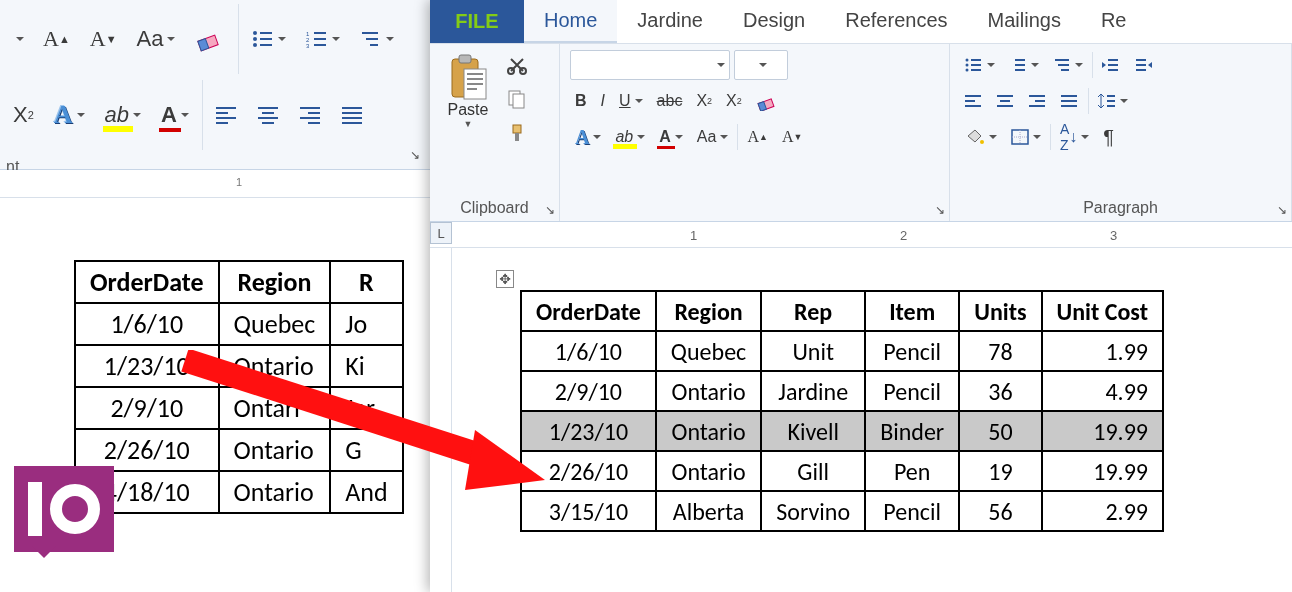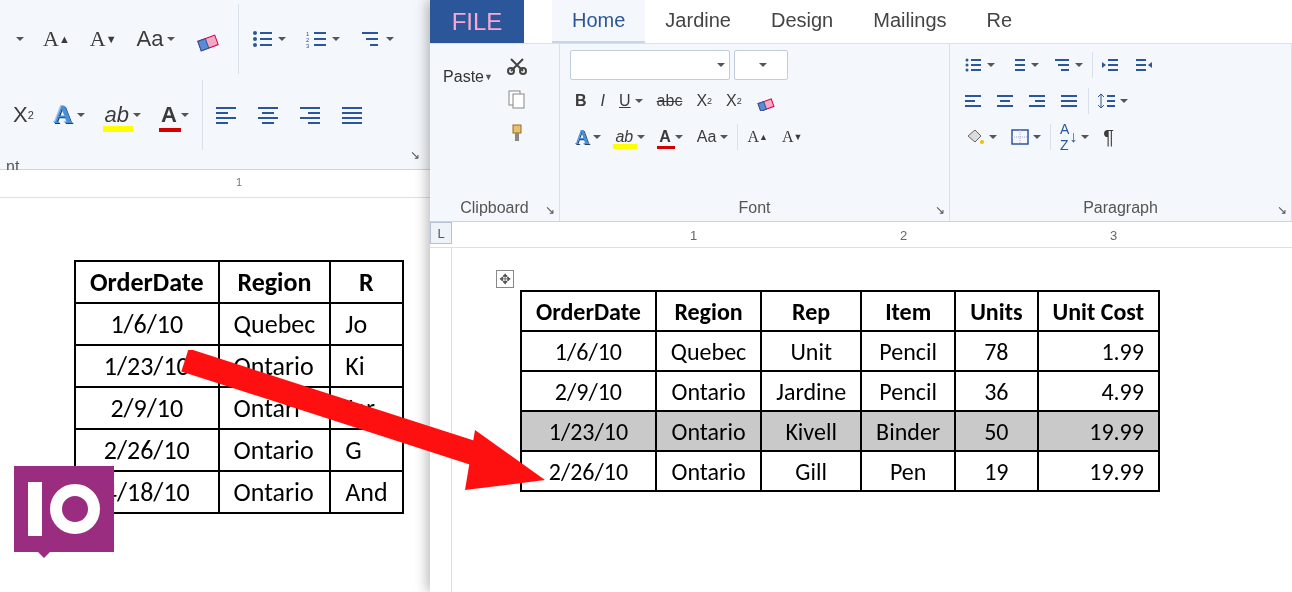--- a/index.html
+++ b/index.html
@@ -115,40 +115,39 @@
   .tabstrip {
     height: 44px;
     background: #fff;
     display: flex;
     align-items: stretch;
     border-bottom: 1px solid #d8e0ea;
   }
   .file-tab {
     width: 94px;
     background: #2b579a;
-    color: #f9a8d4;
+    color: #84cc16;
     display: flex;
     align-items: center;
     justify-content: center;
-    font-size: 24px;
-    font-weight: 400;
+    font-size: 20px;
+    font-weight: 700;
   }
   .tab {
     color: #444;
     font-size: 20px;
     padding: 0 20px;
     display: flex;
     align-items: center;
     border-bottom: 3px solid transparent;
   }
   .tab.active {
     color: #2b579a;
     border-bottom: 2px solid #c7d5e6;
     background: #f4f7fb;
-    margin-left: 28px;
   }
 
   .right-ribbon {
     height: 178px;
     background: #f4f7fb;
     border-bottom: 1px solid #c7d5e6;
     display: flex;
   }
   .group {
     border-right: 1px solid #d8e0ea;
@@ -430,30 +429,31 @@
   </div>
 </div>
 
 <div class="right-window">
 
   <div class="tabstrip">
     <div class="file-tab">FILE</div>
     <div class="tab active">Home</div>
     <div class="tab">Jardine</div>
     <div class="tab">Design</div>
+    <div class="tab">References</div>
     <div class="tab">Mailings</div>
     <div class="tab">Re</div>
   </div>
 
   <div class="right-ribbon">
 
     <div class="group" style="width:130px">
       <div class="group-body">
         <div class="vstack" style="align-items:center">
-          <div class="paste-btn rbtn" style="height:auto;flex-direction:row">
+          <div class="paste-btn rbtn" style="height:auto;flex-direction:column">
             <svg class="paste-icon" width="40" height="48" viewBox="0 0 40 48">
               <rect x="4" y="6" width="26" height="38" rx="3" fill="#d6a24a" stroke="#9a6a1c"></rect>
               <rect x="11" y="2" width="12" height="8" rx="2" fill="#b8b8b8" stroke="#777"></rect>
               <rect x="16" y="16" width="22" height="30" fill="#fff" stroke="#888"></rect>
               <rect x="19" y="20" width="16" height="2" fill="#888"></rect>
                 <rect x="19" y="25" width="16" height="2" fill="#888"></rect>
                 <rect x="19" y="30" width="16" height="2" fill="#888"></rect>
                 <rect x="19" y="35" width="10" height="2" fill="#888"></rect>
             </svg>
             <span style="font-size:16px;color:#333">Paste</span>
@@ -523,21 +523,20 @@
             </div>
           <div class="rbtn small drop">
               <span style="position:relative;font-weight:bold">A<span style="position:absolute;left:-2px;bottom:-3px;width:18px;height:3px;background:#d20000"></span></span>
             </div>
           <div class="rbtn small drop">Aa</div>
           <div style="width:1px;height:26px;background:#d8e0ea"></div>
           <div class="rbtn small" style="font-family:serif">A<sup style="font-size:9px">▲</sup></div>
           <div class="rbtn small" style="font-family:serif">A<sup style="font-size:9px">▼</sup></div>
         </div>
       </div>
-      <div class="group-label">Font</div>
       <span class="launcher">↘</span>
     </div>
 
     <div class="group" style="flex:1">
       <div class="vstack" style="gap:6px">
         <div class="hstack">
           <div class="rbtn small drop">
               <svg width="18" height="14">
                 <circle cx="2" cy="2" r="1.5" fill="#2b579a"></circle>
                 <rect x="6" y="1" width="10" height="2" fill="#2b579a"></rect>
@@ -695,20 +694,28 @@
             <td class="r">19.99</td>
           </tr>
           <tr>
             <td class="c">2/26/10</td>
             <td class="c">Ontario</td>
             <td class="c">Gill</td>
             <td class="c">Pen</td>
             <td class="c">19</td>
             <td class="r">19.99</td>
           </tr>
+          <tr>
+            <td class="c">3/15/10</td>
+            <td class="c">Alberta</td>
+            <td class="c">Sorvino</td>
+            <td class="c">Pencil</td>
+            <td class="c">56</td>
+            <td class="r">2.99</td>
+          </tr>
         </tbody>
     </table>
   </div>
 </div>
 
 <svg class="red-arrow" viewBox="0 0 370 140">
   <path d="M10 10 L320 110" stroke="#ff1010" stroke-width="24"></path>
   <polygon points="300,80 370,130 290,140" fill="#ff1010"></polygon>
 </svg>
 

